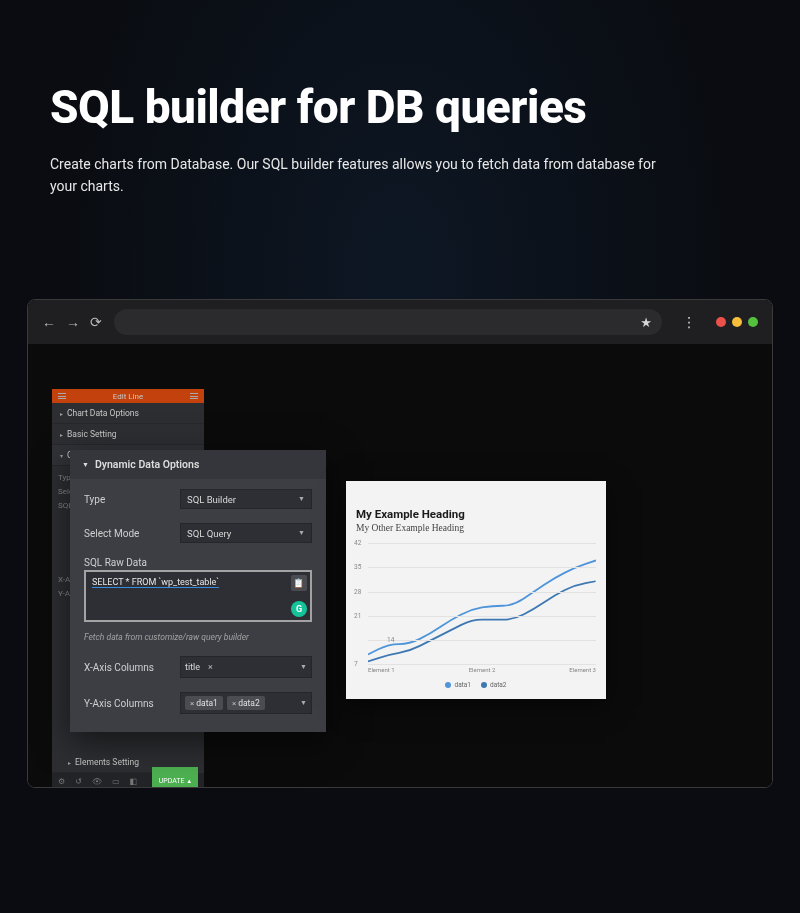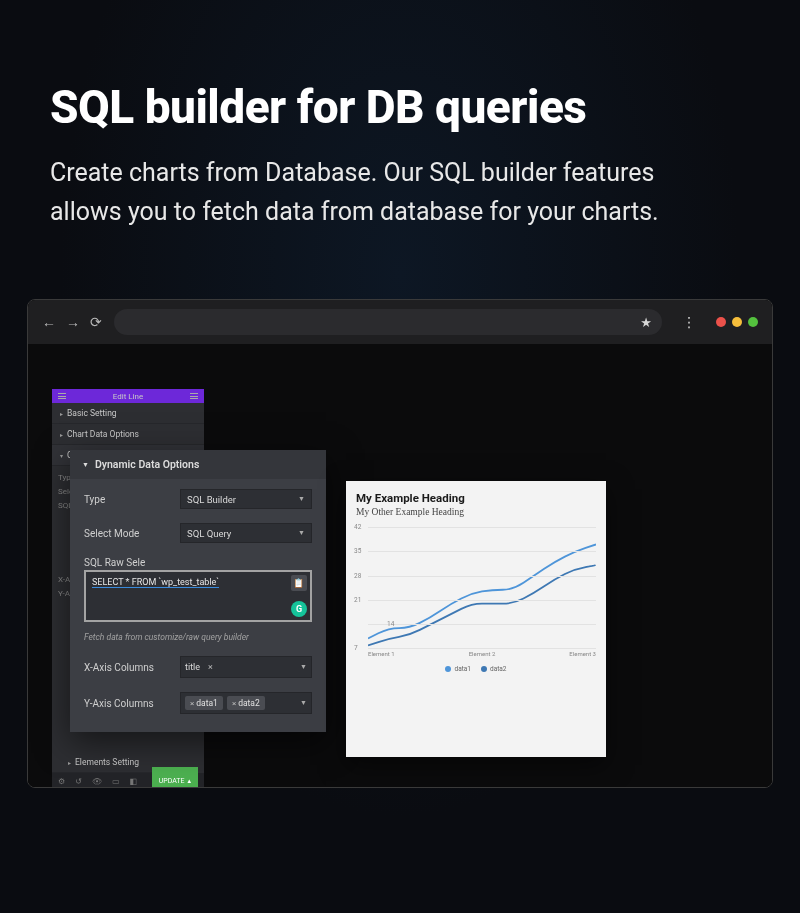--- a/index.html
+++ b/index.html
@@ -10,21 +10,21 @@
     color: #fff;
     overflow: hidden;
   }
   .page-title {
     font-size: 46px;
     font-weight: 800;
     letter-spacing: -0.5px;
     padding: 80px 50px 20px 50px;
   }
   .page-sub {
-    font-size: 25px;
+    font-size: 14px;
     font-weight: 400;
     color: #e8e8e8;
     line-height: 1.55;
     padding: 0 50px 40px 50px;
     max-width: 720px;
   }
 
   
   .browser {
     position: absolute;
@@ -76,21 +76,21 @@
     position: absolute;
     left: 24px; top: 45px;
     width: 152px;
     height: 400px;
     background: #2d2e32;
     font-size: 8.5px;
     color: #c8c8c8;
   }
   .panel-top {
     height: 14px;
-    background: #6d28d9;
+    background: #c2410c;
     display: flex; align-items: center; justify-content: space-between;
     padding: 0 6px;
     font-size: 8px;
   }
   .ham { display:inline-block; width:8px; height:6px;
     background: linear-gradient(#aaa,#aaa) 0 0/100% 1px no-repeat,
                 linear-gradient(#aaa,#aaa) 0 50%/100% 1px no-repeat,
                 linear-gradient(#aaa,#aaa) 0 100%/100% 1px no-repeat; }
   .row-btn {
     display: flex; align-items: center;
@@ -209,24 +209,24 @@
   }
   .tag .x { font-size:8px; color:#bbb; }
   .tags .dd { margin-left:auto; font-size:7px; color:#aaa;}
   .tags .clear { color:#bbb; font-size:9px; margin-left:4px;}
 
   
   .chart-card {
     position: absolute;
     left: 318px; top: 137px;
     width: 260px;
-    height: 276px;
+    height: 218px;
     background: #f3f3f3;
     box-shadow: 0 8px 24px rgba(0,0,0,0.5);
-    padding: 10px 10px 6px 10px;
+    padding: 26px 10px 6px 10px;
     color: #222;
   }
   .chart-h1 { font-size: 11.5px; font-weight: 700; color:#1b1b1b;}
   .chart-h2 { font-size: 9.5px; color:#444; margin-top:2px; font-family: Georgia, serif;}
   .plot {
     position: relative;
     margin-top: 10px;
     width: 100%;
     height: 148px;
   }
@@ -284,25 +284,25 @@
   <div class="viewport">
 
     <div class="panel">
       <div class="panel-top">
         <span class="ham"></span>
         <span>Edit Line</span>
         <span class="ham"></span>
       </div>
       <div class="row-btn">
         <span class="caret">▸</span>
-        <span>Basic Setting</span>
+        <span>Chart Data Options</span>
       </div>
       <div class="row-btn">
         <span class="caret">▸</span>
-        <span>Chart Data Options</span>
+        <span>Basic Setting</span>
       </div>
       <div class="row-btn" style="background:#313237">
         <span class="caret">▾</span>
         <span>C</span>
       </div>
       <div class="panel-body">
         <div class="line">
             <span class="panel-label">Type</span>
           </div>
         <div class="line">
@@ -349,21 +349,21 @@
             <span class="dd">▼</span>
           </div>
         </div>
         <div class="frow">
           <div class="flabel">Select Mode</div>
           <div class="fsel">
             <span>SQL Query</span>
             <span class="dd">▼</span>
           </div>
         </div>
-        <div class="flabel" style="width:auto;margin-bottom:8px">SQL Raw Sele</div>
+        <div class="flabel" style="width:auto;margin-bottom:8px">SQL Raw Data</div>
         <div class="sql-area">
           <span class="sql-text">SELECT * FROM `wp_test_table`</span>
           <div class="sql-copy">📋</div>
           <div class="gram">G</div>
         </div>
         <div class="helper">Fetch data from customize/raw query builder</div>
         <div class="frow">
           <div class="flabel">X-Axis Columns</div>
           <div class="tags">
             <span>title</span>

